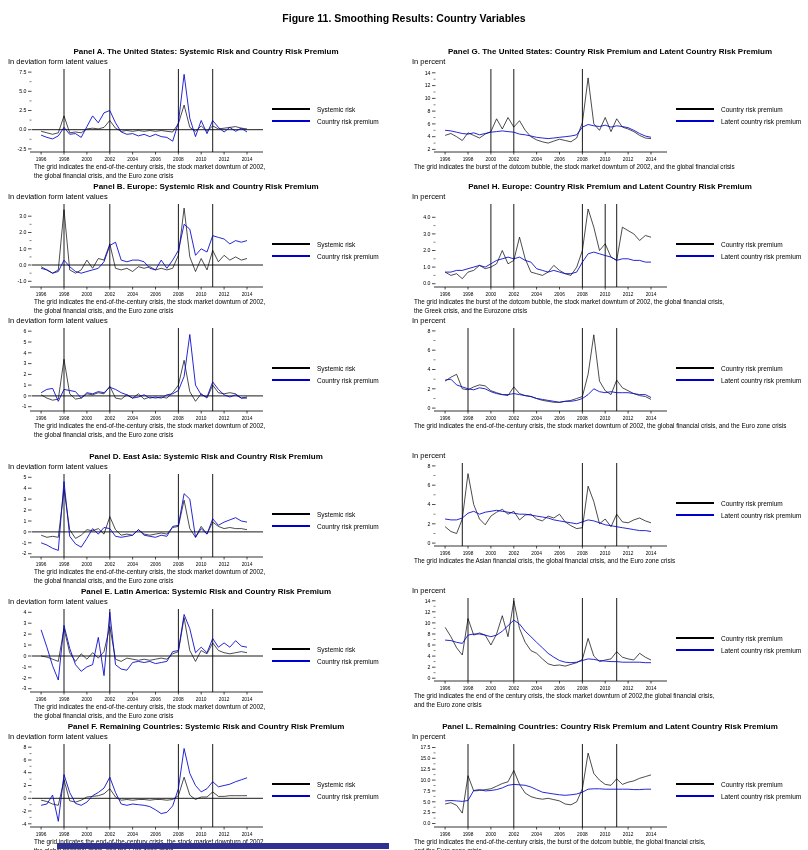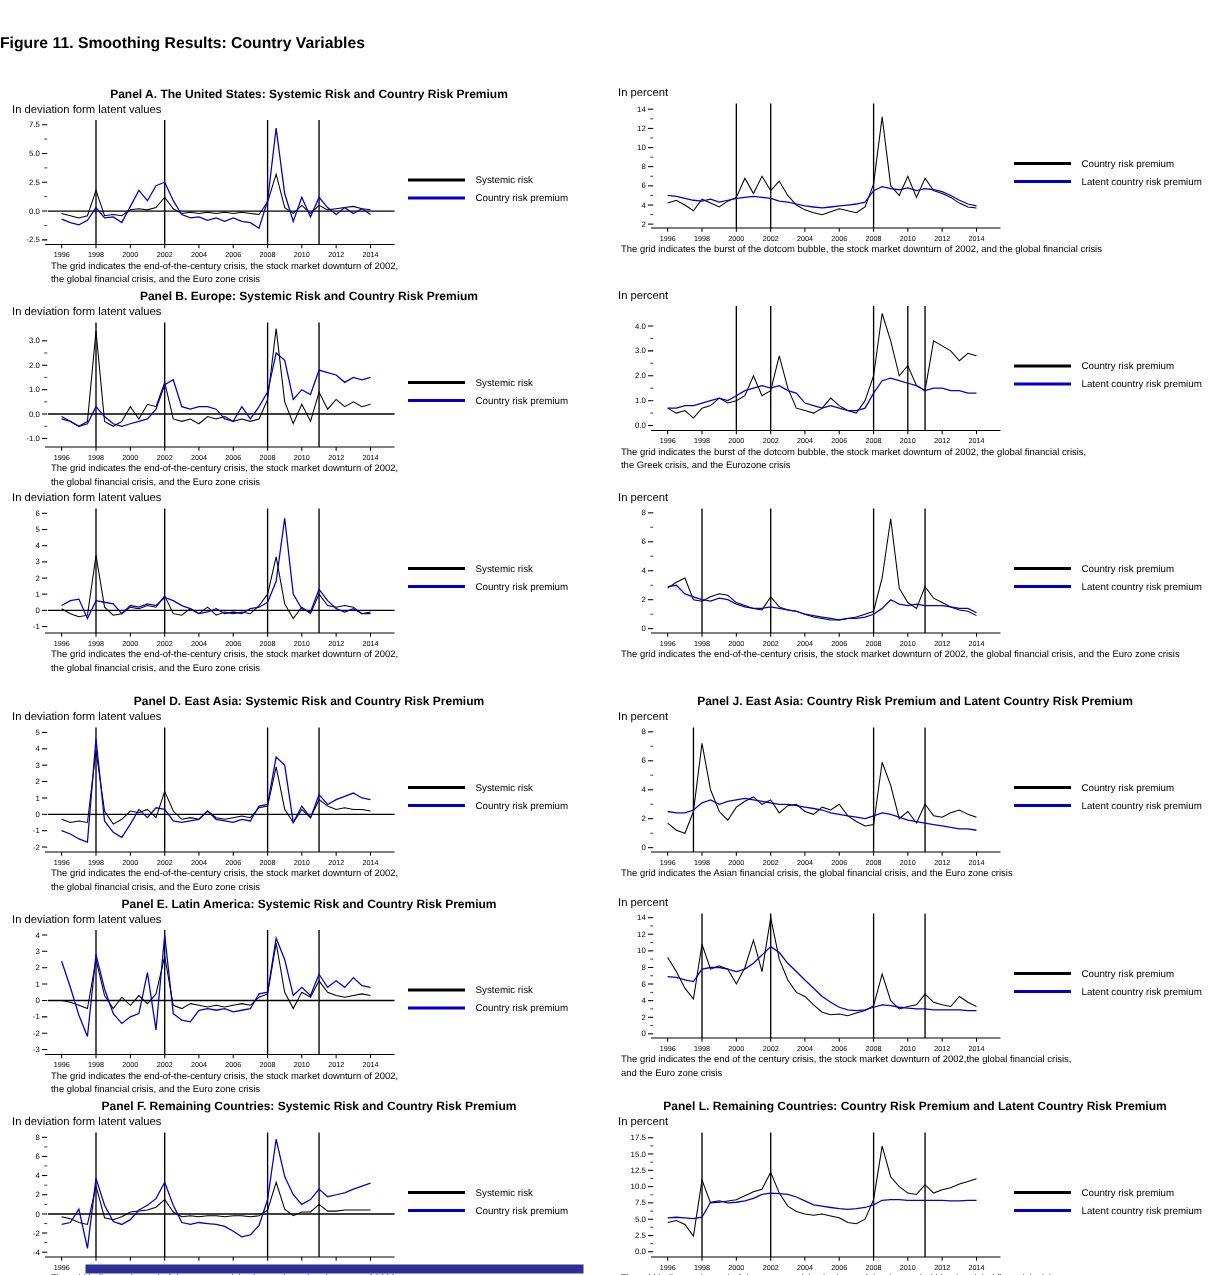--- a/index.html
+++ b/index.html
@@ -1,18 +1,18 @@
 <!DOCTYPE html>
 <html><head>
 <meta charset="utf-8">
 <style>
   html,body{margin:0;padding:0;}
   body{width:808px;height:850px;background:#ffffff;color:#000;
        font-family:"Liberation Sans",sans-serif;position:relative;overflow:hidden;}
-  .header{font-weight:bold;font-size:10.5px;padding-top:23px;}
+  .header{text-align:center;font-weight:bold;font-size:10.5px;padding-top:12px;}
   #figure-grid{display:grid;grid-template-columns:404px 404px;margin-top:22px;}
   .panel{height:135px;padding-left:8px;box-sizing:border-box;}
   .panel-title{font-size:8px;font-weight:bold;text-align:center;height:11px;line-height:11px;white-space:nowrap;}
   .panel-subtitle{font-size:7.5px;height:9px;line-height:9px;}
   .panel-body{display:flex;align-items:center;}
   svg text{font-family:"Liberation Sans",sans-serif;fill:#000;}
   .legend{margin-left:4px;}
   .legend-row{display:flex;align-items:center;margin:5px 0;}
   .legend-line{display:inline-block;width:38px;height:1.2px;}
   .legend-label{font-size:6.5px;margin-left:7px;white-space:nowrap;}
@@ -86,20 +86,21 @@
         </div>
       </div>
     </div>
     <div class="caption">
       <div class="cap-line">The grid indicates the end-of-the-century crisis, the stock market downturn of 2002,</div>
       <div class="cap-line">the global financial crisis, and the Euro zone crisis</div>
     </div>
   </div>
 
   <div class="panel col-right">
+    <div class="panel-title">Panel G. The United States: Country Risk Premium and Latent Country Risk Premium</div>
     <div class="panel-subtitle">In percent</div>
     <div class="panel-body">
       <svg class="plot" viewBox="0 0 260 98" width="260" height="98">
           <line x1="78.9" y1="3" x2="78.9" y2="86" stroke="#000" stroke-width="0.9"></line>
           <line x1="101.8" y1="3" x2="101.8" y2="86" stroke="#000" stroke-width="0.9"></line>
           <line x1="170.4" y1="3" x2="170.4" y2="86" stroke="#000" stroke-width="0.9"></line>
           <line x1="22" y1="86" x2="255" y2="86" stroke="#000" stroke-width="0.8"></line>
           <line x1="33.1" y1="86" x2="33.1" y2="88.5" stroke="#000" stroke-width="0.7"></line>
           <text x="33.1" y="94.5" font-size="4.8" text-anchor="middle">1996</text>
           <line x1="56.0" y1="86" x2="56.0" y2="88.5" stroke="#000" stroke-width="0.7"></line>
@@ -219,20 +220,21 @@
         </div>
       </div>
     </div>
     <div class="caption">
       <div class="cap-line">The grid indicates the end-of-the-century crisis, the stock market downturn of 2002,</div>
       <div class="cap-line">the global financial crisis, and the Euro zone crisis</div>
     </div>
   </div>
 
   <div class="panel col-right">
+    <div class="panel-title">Panel H. Europe: Country Risk Premium and Latent Country Risk Premium</div>
     <div class="panel-subtitle">In percent</div>
     <div class="panel-body">
       <svg class="plot" viewBox="0 0 260 98" width="260" height="98">
           <line x1="78.9" y1="3" x2="78.9" y2="86" stroke="#000" stroke-width="0.9"></line>
           <line x1="101.8" y1="3" x2="101.8" y2="86" stroke="#000" stroke-width="0.9"></line>
           <line x1="170.4" y1="3" x2="170.4" y2="86" stroke="#000" stroke-width="0.9"></line>
           <line x1="193.2" y1="3" x2="193.2" y2="86" stroke="#000" stroke-width="0.9"></line>
           <line x1="204.7" y1="3" x2="204.7" y2="86" stroke="#000" stroke-width="0.9"></line>
           <line x1="22" y1="86" x2="255" y2="86" stroke="#000" stroke-width="0.8"></line>
           <line x1="33.1" y1="86" x2="33.1" y2="88.5" stroke="#000" stroke-width="0.7"></line>
@@ -479,21 +481,20 @@
         </div>
       </div>
     </div>
     <div class="caption">
       <div class="cap-line">The grid indicates the end-of-the-century crisis, the stock market downturn of 2002,</div>
       <div class="cap-line">the global financial crisis, and the Euro zone crisis</div>
     </div>
   </div>
 
   <div class="panel col-right">
-    <div class="panel-title">Panel J. East Asia: Country Risk Premium and Latent Country Risk Premium</div>
     <div class="panel-subtitle">In percent</div>
     <div class="panel-body">
       <svg class="plot" viewBox="0 0 260 98" width="260" height="98">
           <line x1="50.3" y1="3" x2="50.3" y2="86" stroke="#000" stroke-width="0.9"></line>
           <line x1="170.4" y1="3" x2="170.4" y2="86" stroke="#000" stroke-width="0.9"></line>
           <line x1="204.7" y1="3" x2="204.7" y2="86" stroke="#000" stroke-width="0.9"></line>
           <line x1="22" y1="86" x2="255" y2="86" stroke="#000" stroke-width="0.8"></line>
           <line x1="33.1" y1="86" x2="33.1" y2="88.5" stroke="#000" stroke-width="0.7"></line>
           <text x="33.1" y="94.5" font-size="4.8" text-anchor="middle">1996</text>
           <line x1="56.0" y1="86" x2="56.0" y2="88.5" stroke="#000" stroke-width="0.7"></line>

